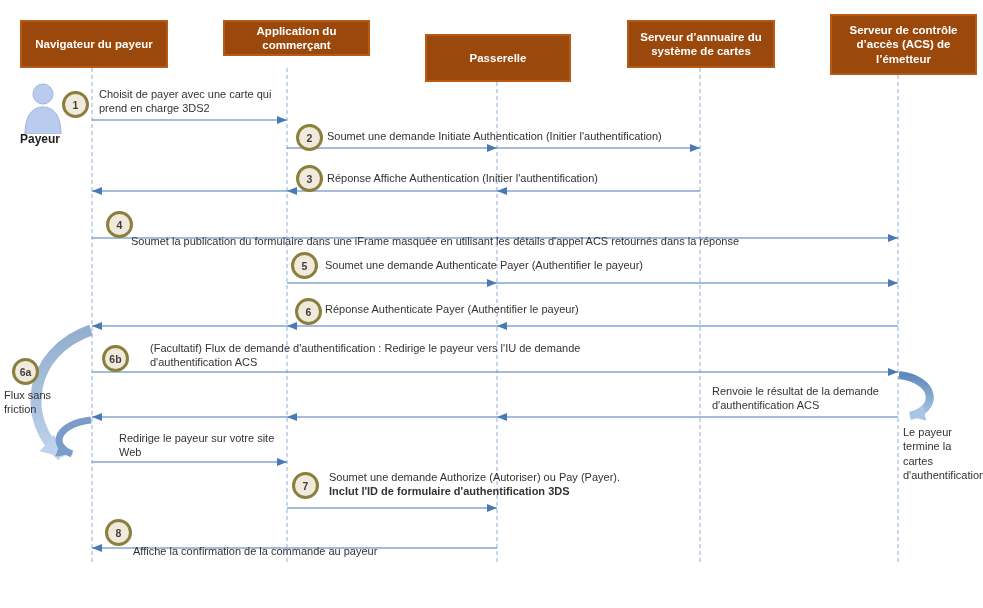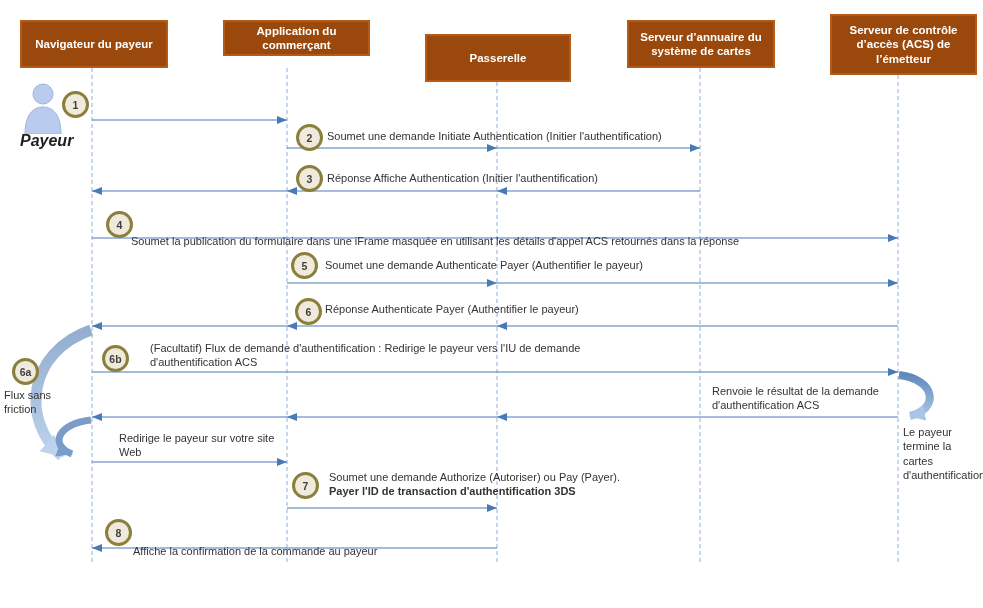--- a/index.html
+++ b/index.html
@@ -24,21 +24,21 @@
   }
   .badge{
     position:absolute;width:21px;height:21px;border-radius:50%;
     background:var(--badge-fill);border:3px solid var(--badge-border);
     display:flex;align-items:center;justify-content:center;
     font-size:10.5px;font-weight:bold;color:#3F3F3F;
   }
   .msg{position:absolute;font-size:11px;line-height:1.3;color:var(--text);}
   .nowrap{white-space:nowrap;}
   .bold{font-weight:bold;}
-  .payer-label{position:absolute;font-size:16px;font-weight:bold;color:#1F1F1F;font-style:italic;}
+  .payer-label{position:absolute;font-size:12px;font-weight:bold;color:#1F1F1F;}
   .person{position:absolute;}
 </style>
 </head>
 <body>
 
 <div class="stage">
 
   <svg class="layer" width="983" height="608" viewBox="0 0 983 608">
     <defs>
       <marker id="ah" markerUnits="userSpaceOnUse" markerWidth="11" markerHeight="9" refX="10" refY="4" orient="auto">
@@ -159,29 +159,30 @@
   <div class="badge" style="left:102px;top:345px;">
       <span>6b</span>
     </div>
   <div class="badge" style="left:292px;top:472px;">
       <span>7</span>
     </div>
   <div class="badge" style="left:105px;top:519px;">
       <span>8</span>
     </div>
 
+  <div class="msg" style="left:99px;top:87px;width:198px;">Choisit de payer avec une carte qui prend en charge 3DS2</div>
   <div class="msg nowrap" style="left:327px;top:129px;">Soumet une demande Initiate Authentication (Initier l'authentification)</div>
   <div class="msg nowrap" style="left:327px;top:171px;">Réponse Affiche Authentication (Initier l'authentification)</div>
   <div class="msg" style="left:131px;top:205px;width:660px;margin-top:29px;">Soumet la publication du formulaire dans une iFrame masquée en utilisant les détails d'appel ACS retournés dans la réponse</div>
   <div class="msg nowrap" style="left:325px;top:258px;">Soumet une demande Authenticate Payer (Authentifier le payeur)</div>
   <div class="msg nowrap" style="left:325px;top:302px;">Réponse Authenticate Payer (Authentifier le payeur)</div>
   <div class="msg" style="left:150px;top:341px;width:460px;">(Facultatif) Flux de demande d'authentification : Redirige le payeur vers l'IU de demande d'authentification ACS</div>
   <div class="msg" style="left:4px;top:388px;width:70px;">Flux sans friction</div>
   <div class="msg" style="left:712px;top:384px;width:186px;">Renvoie le résultat de la demande d'authentification ACS</div>
   <div class="msg" style="left:903px;top:425px;width:80px;">Le payeur termine la cartes d'authentification</div>
   <div class="msg" style="left:119px;top:431px;width:165px;">Redirige le payeur sur votre site Web</div>
   <div class="msg nowrap" style="left:329px;top:470px;">
     <div>Soumet une demande Authorize (Autoriser) ou Pay (Payer).</div>
-    <div class="bold">Payer l'ID de transaction d'authentification 3DS</div>
+    <div class="bold">Inclut l'ID de formulaire d'authentification 3DS</div>
   </div>
   <div class="msg nowrap" style="left:133px;top:527px;margin-top:17px;">Affiche la confirmation de la commande au payeur</div>
 
 </div>
 
 </body></html>

